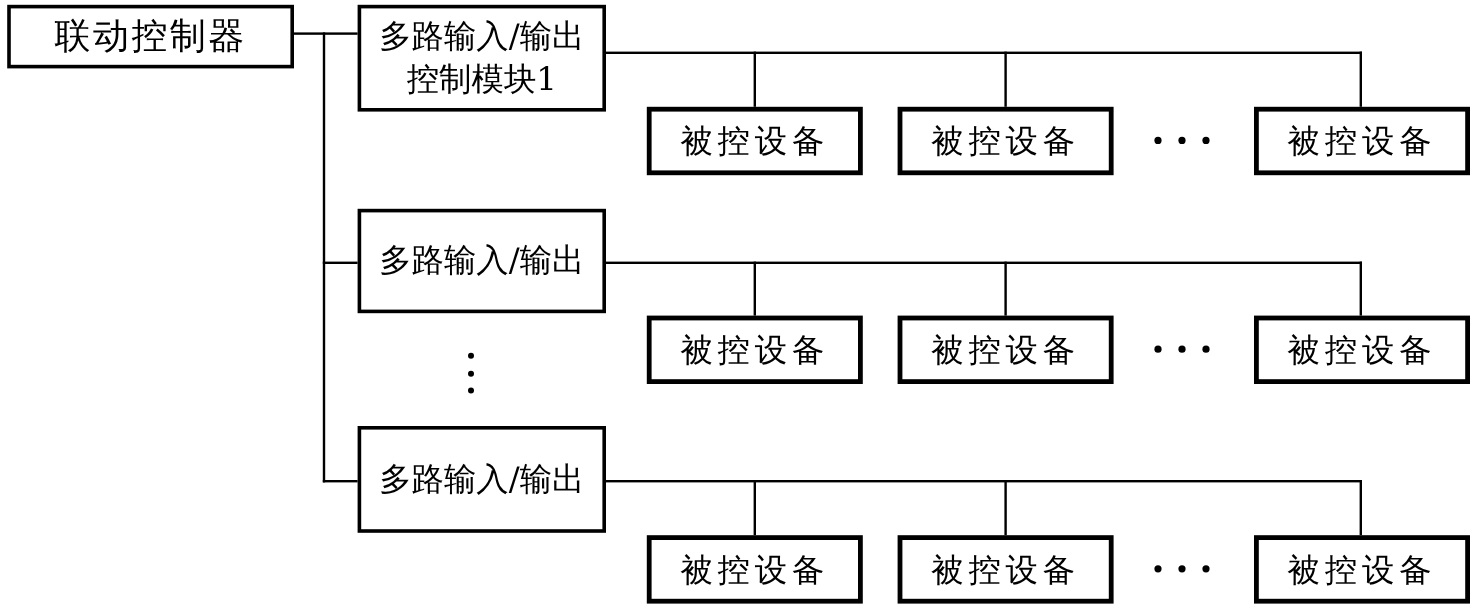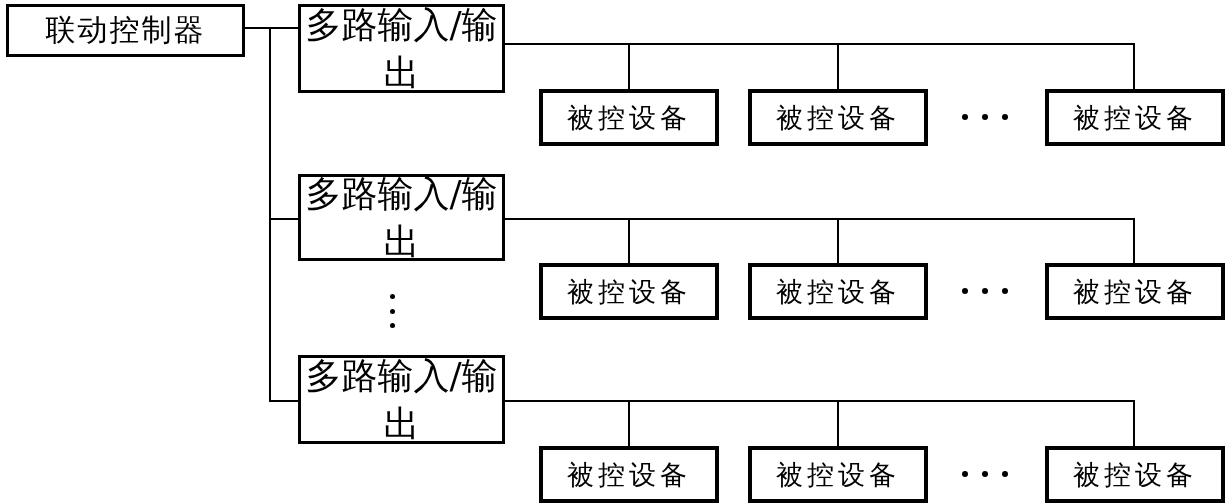--- a/index.html
+++ b/index.html
@@ -27,21 +27,21 @@
     justify-content: center;
     text-align: center;
   }
   .controller {
     left: 6px; top: 4px; width: 239px; height: 53px;
     font-size: 30px;
     letter-spacing: 2px;
   }
   .module {
     left: 298px; width: 207px;
-    font-size: 36px;
+    font-size: 27px;
     line-height: 1.32;
   }
   .module.m1 { top: 4px;   height: 89px; }
   .module.m2 { top: 174px; height: 87px; }
   .module.mn { top: 355px; height: 89px; }
   .device {
     width: 180px; height: 57px;
     border-width: 4px;
     font-size: 27px;
     letter-spacing: 4px;
@@ -86,20 +86,21 @@
   <div class="line" style="left:243px; top:27px; width:57px; height:2px;"></div>
 
   <div class="line" style="left:269px; top:27px; width:2px; height:375px;"></div>
 
   <div class="line" style="left:269px; top:218px; width:32px; height:2px;"></div>
 
   <div class="line" style="left:269px; top:400px; width:32px; height:2px;"></div>
 
   <div class="box module m1">
     <span>多路输入/输出</span>
+    <span><span>控制模块</span><span>1</span></span>
   </div>
 
   <div class="box module m2">
     <span>多路输入/输出</span>
   </div>
 
   <div class="box module mn">
     <span>多路输入/输出</span>
   </div>
 

